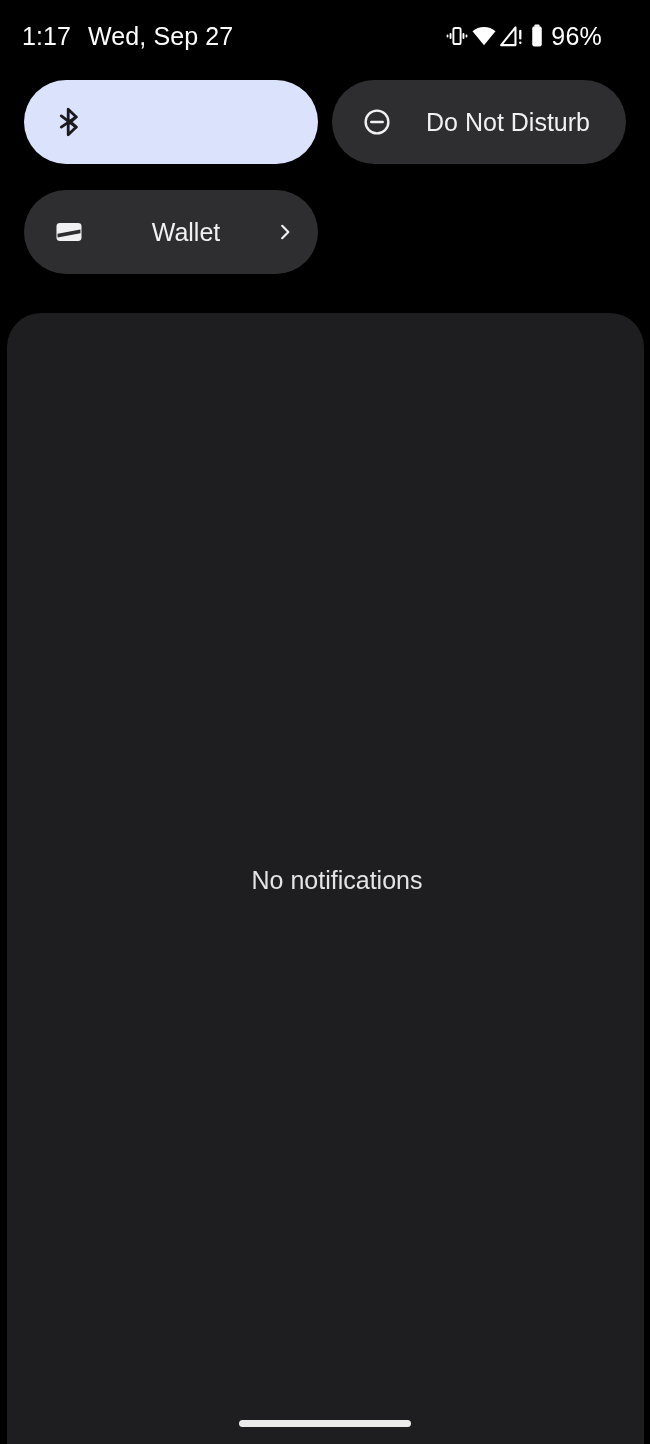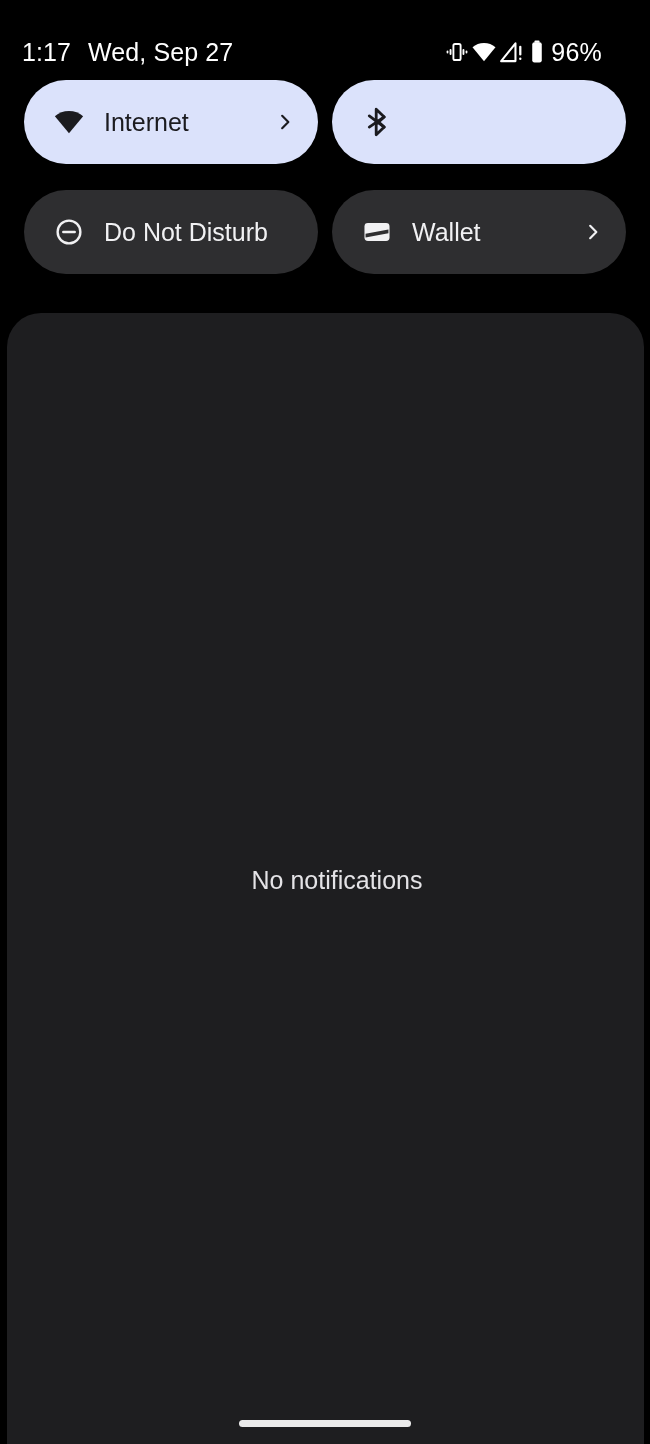--- a/index.html
+++ b/index.html
@@ -12,21 +12,21 @@
     height: 1444px;
     position: relative;
     overflow: hidden;
     font-family: "Liberation Sans", sans-serif;
     -webkit-font-smoothing: antialiased;
   }
 
   
   .status-bar {
     position: absolute;
-    top: 16px;
+    top: 0;
     left: 0;
     width: 624px;
     height: 72px;
     display: flex;
     align-items: center;
     justify-content: space-between;
     padding: 0 22px 0 22px;
     box-sizing: border-box;
     z-index: 5;
     text-align: right;
@@ -100,21 +100,21 @@
     justify-content: center;
   }
   .qs-label {
     font-size: 25px;
     margin-left: 18px;
     flex: 1 1 auto;
     white-space: nowrap;
     overflow: hidden;
   }
   .qs-tile.active .qs-label { color: #1b1b1f; }
-  .qs-tile.inactive .qs-label { color: #f1f1f3; }
+  .qs-tile.inactive .qs-label { color: #f1f1f3; text-align: center; }
   .qs-chevron {
     width: 22px;
     height: 22px;
     flex: 0 0 22px;
     display: flex;
     align-items: center;
     justify-content: center;
     margin-left: 6px;
   }
 
@@ -200,33 +200,20 @@
     <span class="battery-pct">96%</span>
   </div>
 </div>
 
 <div class="shade"></div>
 
 <div class="no-notifications">No notifications</div>
 
 <div class="qs-grid">
 
-  <div class="qs-tile active">
-    <span class="qs-icon">
-      <svg width="32" height="32" viewBox="0 0 24 24">
-        <path d="M12 20.5 L1.4 7.6 C4.3 5.2 8 3.8 12 3.8 C16 3.8 19.7 5.2 22.6 7.6 Z" fill="#1b1b1f"></path>
-      </svg>
-    </span>
-    <span class="qs-label">Internet</span>
-    <span class="qs-chevron">
-      <svg width="20" height="20" viewBox="0 0 24 24">
-        <path d="M8.6 4.6 L16 12 L8.6 19.4" fill="none" stroke="#1b1b1f" stroke-width="2.6" stroke-linecap="round" stroke-linejoin="round"></path>
-      </svg>
-    </span>
-  </div>
 
   <div class="qs-tile active">
     <span class="qs-icon">
       <svg width="32" height="32" viewBox="0 0 24 24">
         <path d="M11.4 2.4 L17.4 8.2 L11.4 13.6 L11.4 2.4 Z
                  M11.4 10.4 L11.4 21.6 L17.4 15.8 L11.4 10.4 Z" fill="none" stroke="#1b1b1f" stroke-width="2.1" stroke-linejoin="round" stroke-linecap="round"></path>
         <path d="M6.2 7.4 L17.4 15.8 M6.2 15.8 L17.4 8.2" fill="none" stroke="#1b1b1f" stroke-width="2.1" stroke-linecap="round"></path>
       </svg>
     </span>
   </div>

